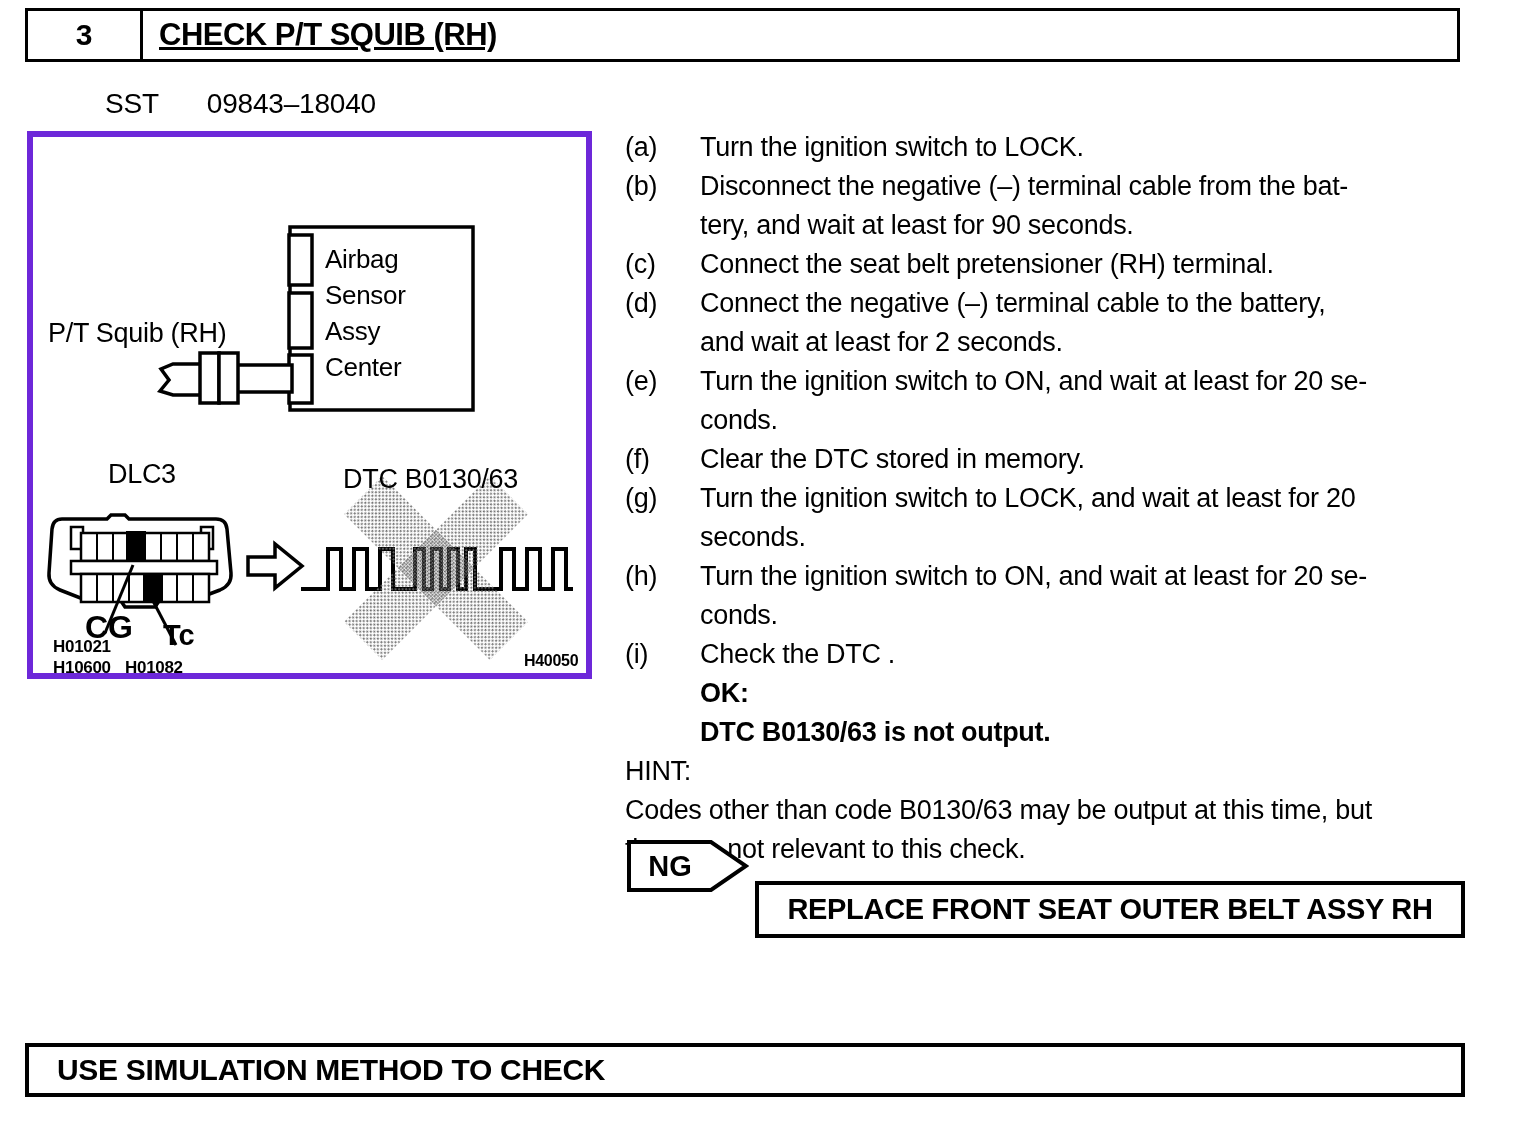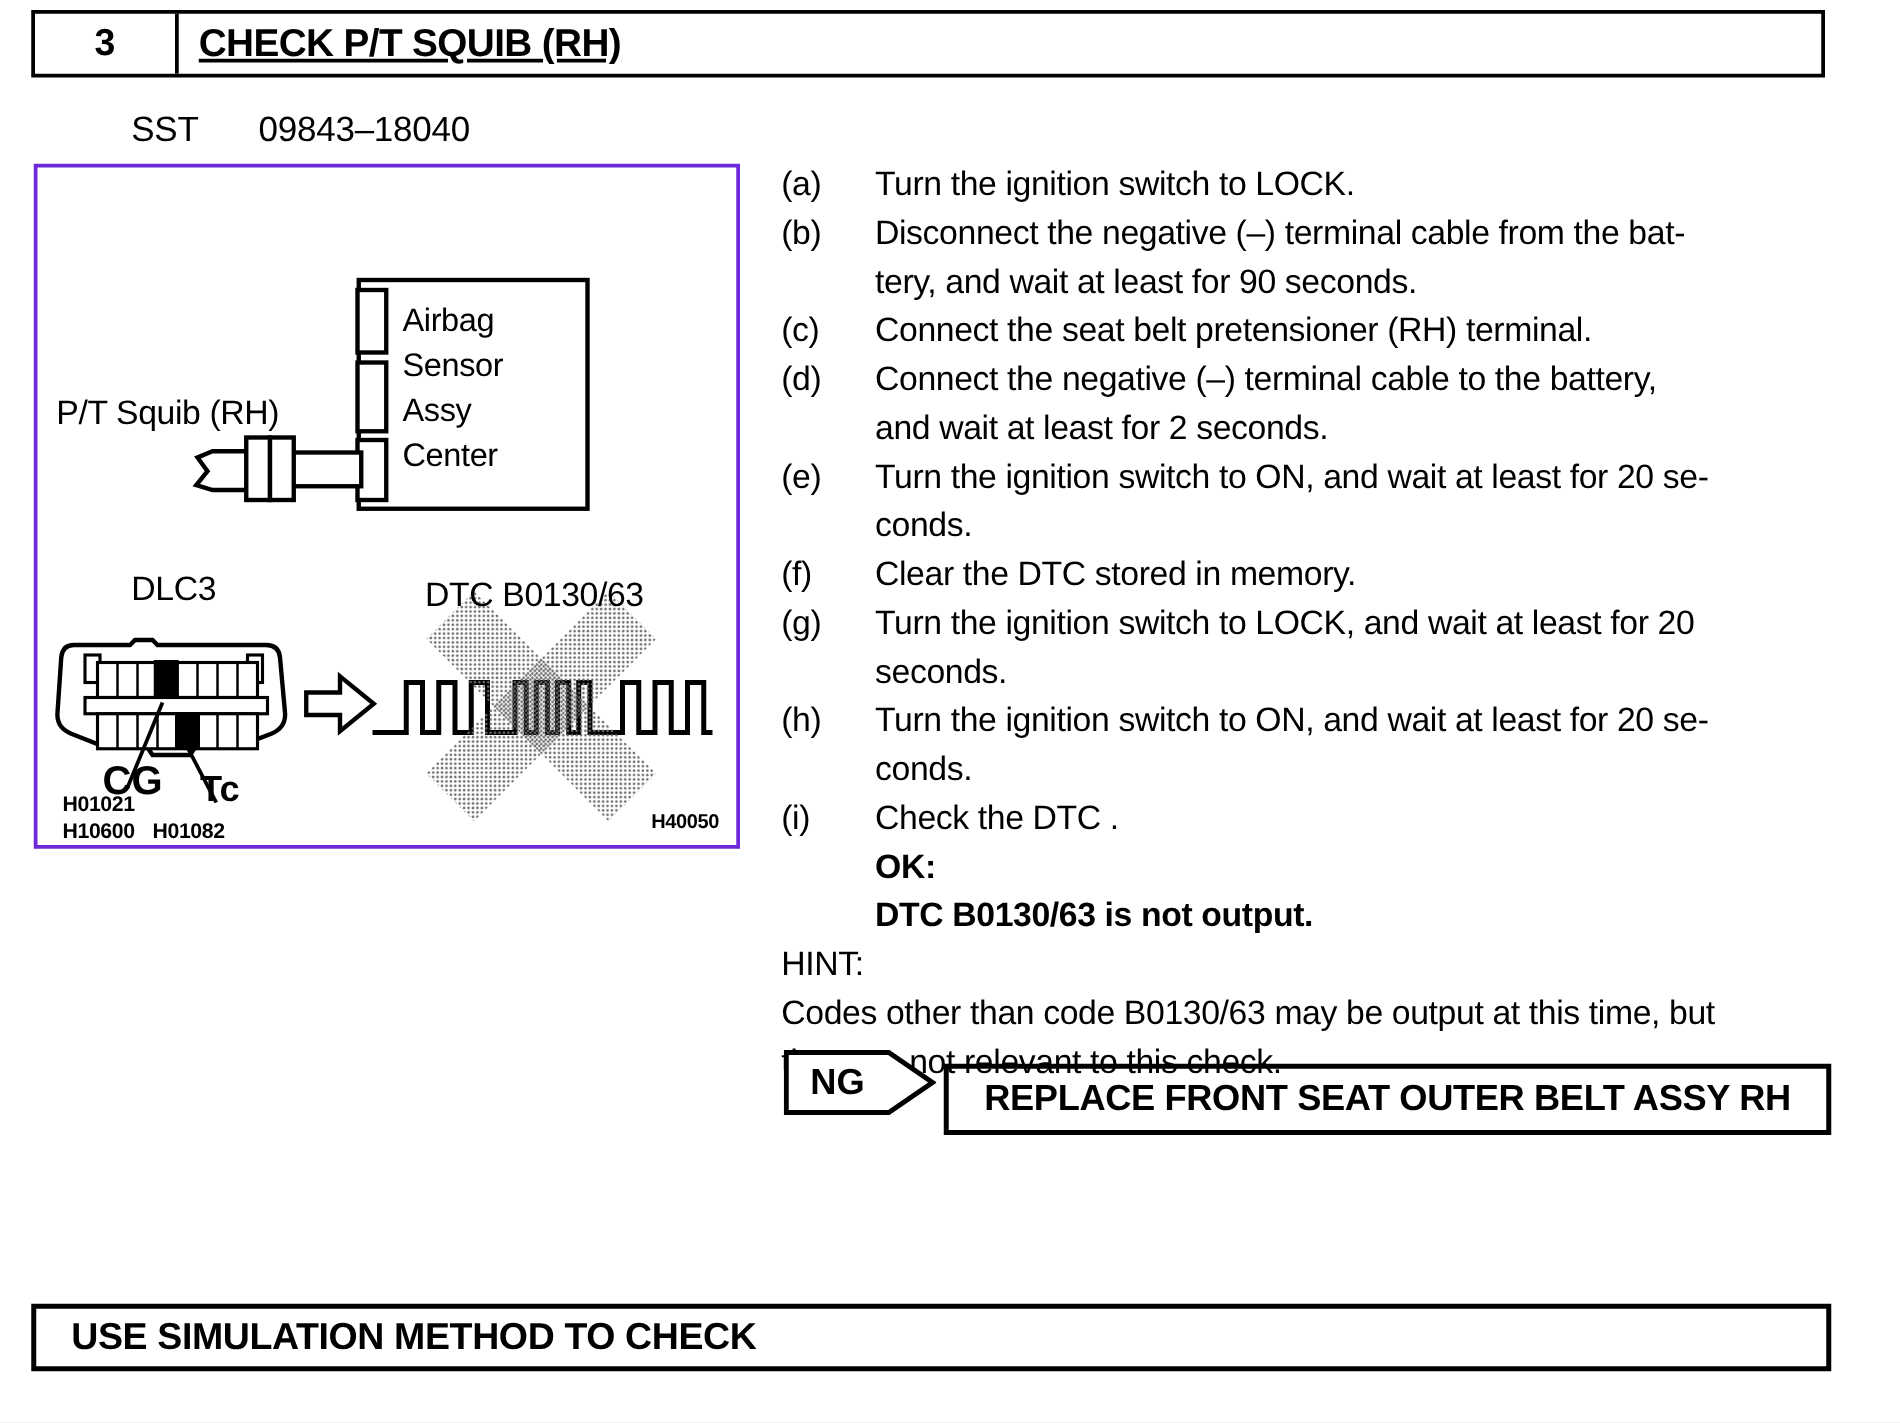--- a/index.html
+++ b/index.html
@@ -13,39 +13,39 @@
        border:3px solid #000;display:flex;box-sizing:border-box;}
   .hdr-num{width:112px;border-right:3px solid #000;display:flex;align-items:center;
        justify-content:center;font-weight:bold;font-size:30px;}
   .hdr-title{flex:1;display:flex;align-items:center;padding-left:16px;
        font-weight:bold;font-size:31px;letter-spacing:-0.5px;text-decoration:underline;}
   
   .sst{position:absolute;left:105px;top:88px;font-size:28px;letter-spacing:-0.2px;}
   .sst .val{margin-left:48px;}
   
   .fig{position:absolute;left:27px;top:131px;width:565px;height:548px;
-       border:3px solid #6d28d9;box-sizing:border-box;}
+       border:6px solid #6d28d9;box-sizing:border-box;}
   .fig svg{position:absolute;left:0;top:0;}
   .fig-label{position:absolute;font-size:27px;letter-spacing:-0.3px;white-space:nowrap;}
   .sensor-text{position:absolute;left:292px;top:104px;font-size:26px;line-height:36px;letter-spacing:-0.3px;}
   .pin-big{position:absolute;font-weight:bold;}
   .figcode{position:absolute;font-size:17px;font-weight:bold;letter-spacing:-0.3px;white-space:nowrap;}
   
   .steps{position:absolute;left:625px;top:128px;width:848px;font-size:27px;
          line-height:39px;letter-spacing:-0.3px;}
   .step{display:flex;}
   .step-label{width:75px;flex-shrink:0;}
   .step-text{white-space:pre-line;width:773px;}
   .result{margin-left:75px;font-weight:bold;}
   .hint-text{white-space:pre-line;}
   
   .ng-wrap{position:absolute;left:627px;top:840px;width:122px;height:52px;}
   .ng-label{position:absolute;left:0;top:0;width:86px;height:52px;display:flex;
             align-items:center;justify-content:center;font-weight:bold;font-size:29px;}
-  .ng-action{position:absolute;left:755px;top:851px;width:710px;height:57px;
+  .ng-action{position:absolute;left:755px;top:881px;width:710px;height:57px;
             border:4px solid #000;box-sizing:border-box;display:flex;align-items:center;
             justify-content:center;font-weight:bold;font-size:29px;letter-spacing:-0.3px;}
   
   .ok-wrap{position:absolute;left:26px;top:962px;width:138px;height:56px;}
   .ok-label{position:absolute;left:0;top:2px;width:136px;height:36px;display:flex;
             align-items:center;justify-content:center;font-weight:bold;font-size:28px;}
   
   .footer-box{position:absolute;left:25px;top:1043px;width:1440px;height:54px;
             border:4px solid #000;box-sizing:border-box;display:flex;align-items:center;
             padding-left:28px;font-weight:bold;font-size:30px;letter-spacing:-0.3px;}

